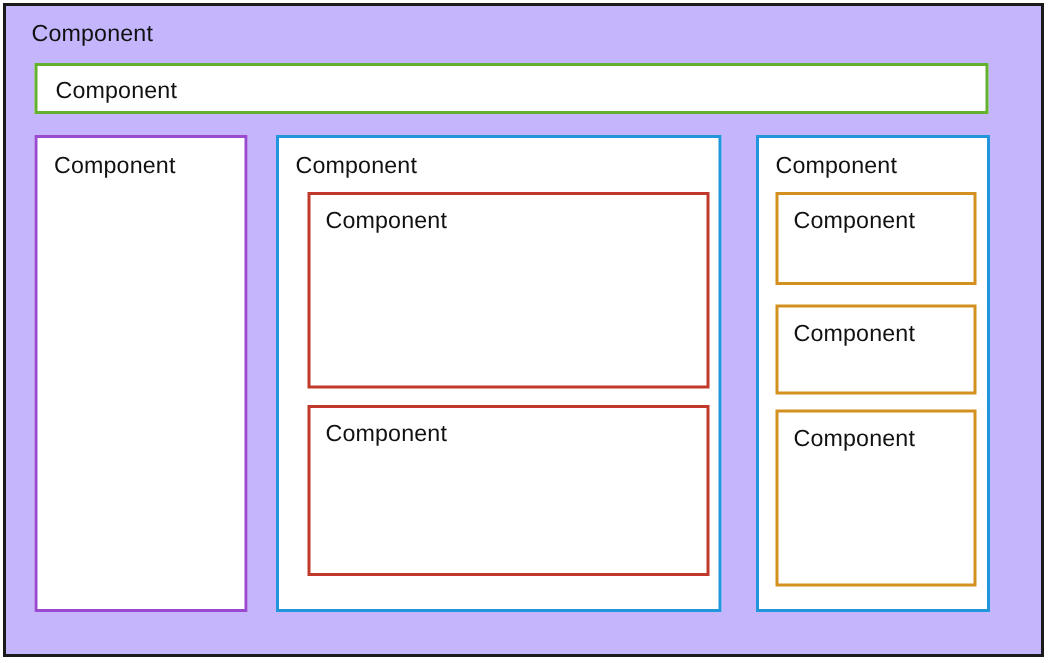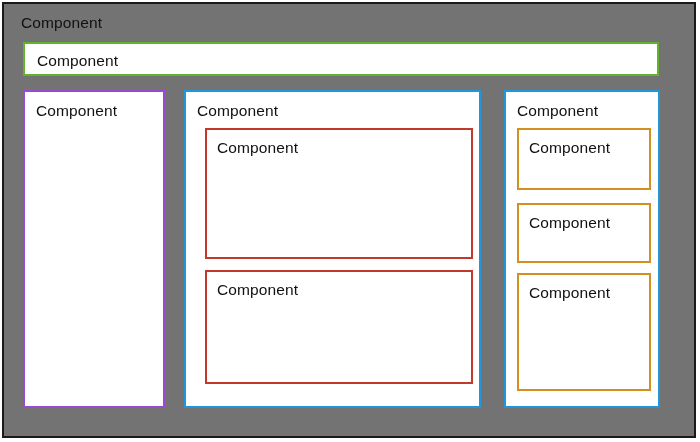--- a/index.html
+++ b/index.html
@@ -16,21 +16,21 @@
 
   
   .root-frame {
     position: absolute;
     left: 2px;
     top: 2px;
     width: 694px;
     height: 436px;
     box-sizing: border-box;
     border: 2px solid #1a1a1a;
-    background: #737373;
+    background: #c4b5fd;
   }
 
   .label {
     font-size: 15.5px;
     line-height: 1;
     color: #111111;
     white-space: nowrap;
     letter-spacing: 0.1px;
   }
 

